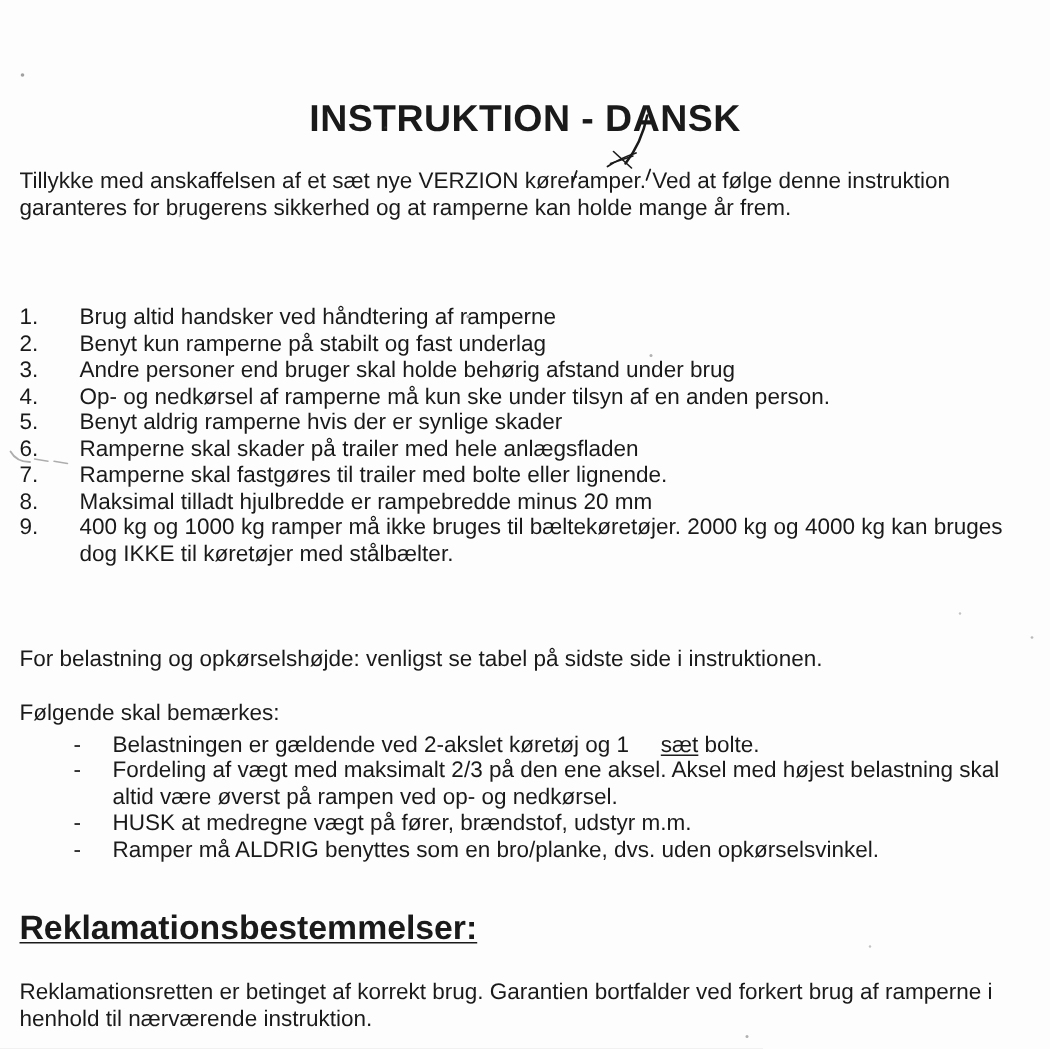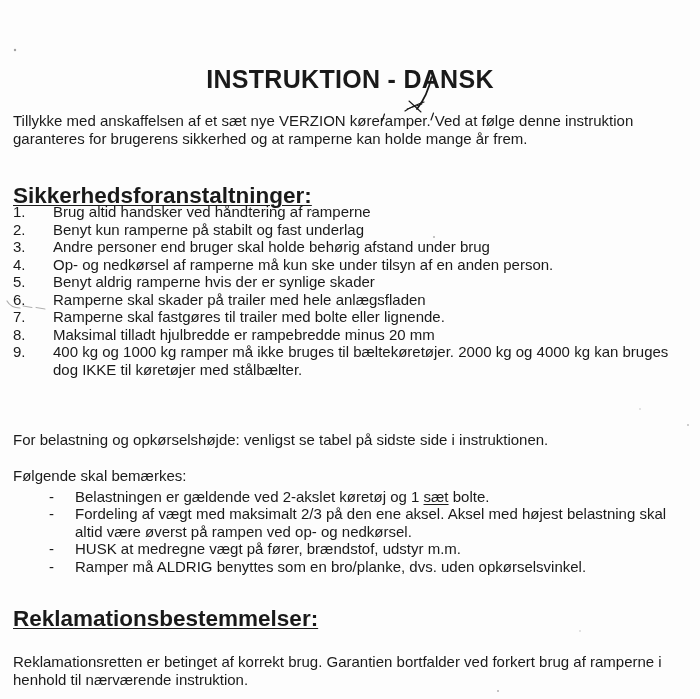--- a/index.html
+++ b/index.html
@@ -32,40 +32,39 @@
   }
   ol.num-list, ul.dash-list { margin: 0; padding: 0; list-style: none; }
   .num-list { top: 203px; left: 13px; width: 662px; line-height: 17.5px; }
   .num-list li { display: flex; }
   .li-num { flex: 0 0 40px; }
   .li-text { flex: 1; max-width: 620px; }
   .dash-list { top: 488px; left: 49px; width: 640px; line-height: 17.4px; }
   .dash-list li { display: flex; }
   .li-dash { flex: 0 0 26px; }
   .li-btext { flex: 1; max-width: 613px; }
-  .u { text-decoration: underline; text-decoration-thickness: 1px; text-underline-offset: 2px; }
+  .u { text-decoration: underline; text-decoration-thickness: 1px; text-underline-offset: 2px; margin-left: 17px; }
   #intro   { top: 97px;  width: 645px; }
   #safety-heading { top: 168px; }
   #load-heading   { top: 380px; }
   #load-para      { top: 416px; width: 660px; }
   #notes-heading  { top: 452px; left: 13px; }
   #claims-heading { top: 591px; }
   #claims-para    { top: 638px; width: 662px; }
   .artifacts { position: absolute; inset: 0; pointer-events: none; }
 </style>
 </head>
 <body>
 
 <div class="page">
 
   <h1 class="abs doc-title">INSTRUKTION - DANSK</h1>
 
   <p class="abs para" id="intro">Tillykke med anskaffelsen af et sæt nye VERZION køreramper. Ved at følge denne instruktion garanteres for brugerens sikkerhed og at ramperne kan holde mange år frem.</p>
 
-  <h2 class="abs heading" id="safety-heading">Sikkerhedsforanstaltninger:</h2>
 
   <ol class="abs num-list">
     <li>
       <span class="li-num">1.</span>
       <span class="li-text">Brug altid handsker ved håndtering af ramperne</span>
     </li>
     <li>
       <span class="li-num">2.</span>
       <span class="li-text">Benyt kun ramperne på stabilt og fast underlag</span>
     </li>

